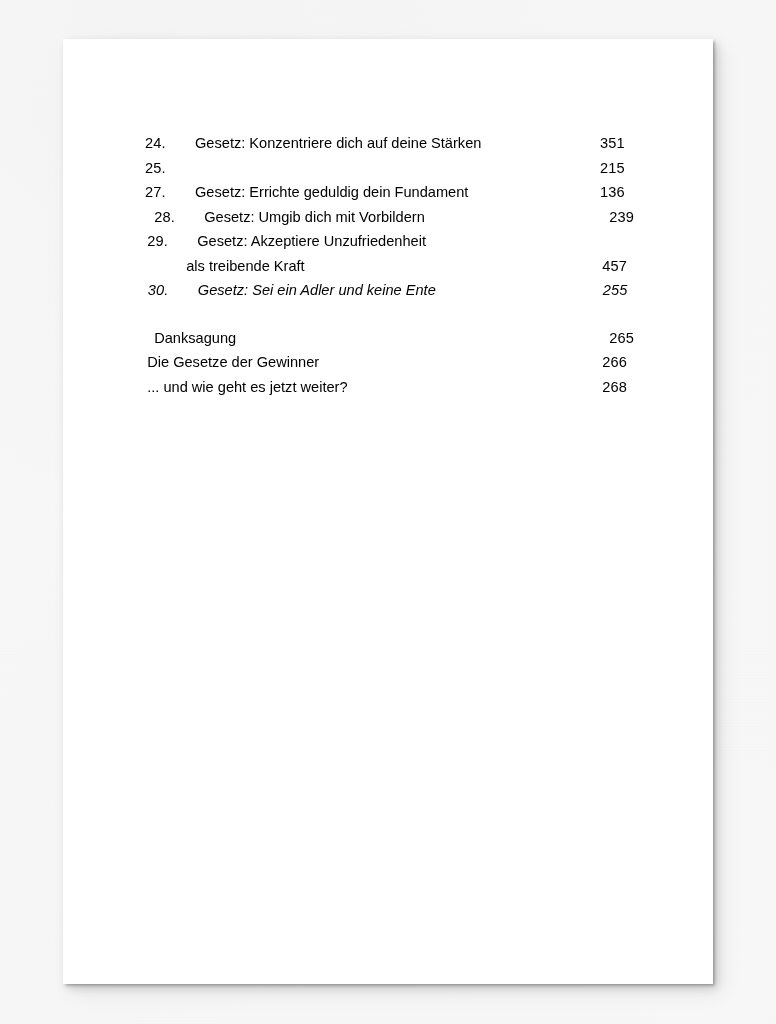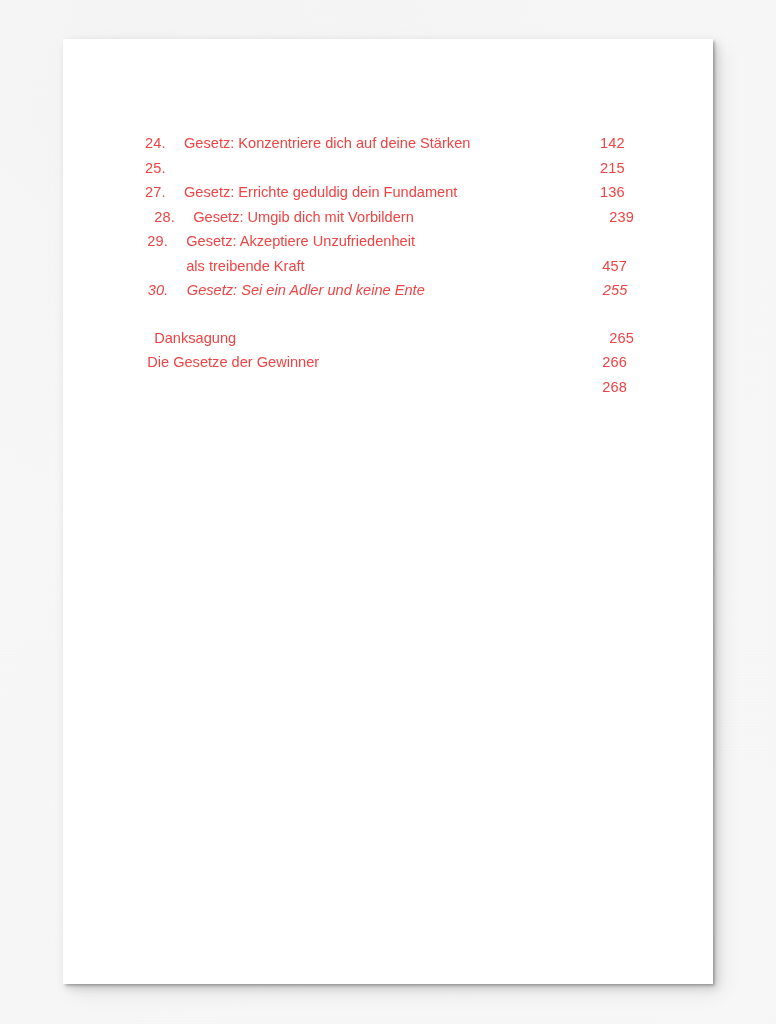--- a/index.html
+++ b/index.html
@@ -45,39 +45,39 @@
        4px 4px 9px rgba(0,0,0,0.16),
        9px 9px 20px rgba(0,0,0,0.07);
   }
 
   
   #toc {
     position: absolute;
     left: 82px;      
     top: 92px;       
     width: 500px;
-    color: #ef4444;
+    color: #000000;
   }
 
   .toc-row {
     position: relative;
     height: 24.5px;
     font-size: 14.6px;
     line-height: 24.5px;
     white-space: nowrap;
   }
   .toc-row .num {
     position: absolute;
     left: 0;
     top: 0;
     letter-spacing: .1px;
   }
   .toc-row .title {
     position: absolute;
-    left: 39px;
+    left: 50px;
     top: 0;
   }
   .toc-row .page {
     position: absolute;
     left: 455px;
     top: 0;
     letter-spacing: .1px;
   }
   
   .skew1 { transform: translateX(1.2px); margin-left: 8px; }
@@ -99,21 +99,21 @@
 
 <div id="backdrop"></div>
 
 <div id="page">
 
   <div id="toc">
 
     <div class="toc-row">
       <span class="num">24.</span>
       <span class="title">Gesetz: Konzentriere dich auf deine Stärken</span>
-      <span class="page">142</span>
+      <span class="page">351</span>
     </div>
 
     <div class="toc-row">
       <span class="num">25.</span>
       <span class="page">215</span>
     </div>
 
 
     <div class="toc-row">
       <span class="num">27.</span>
@@ -152,17 +152,18 @@
       <span class="title">Danksagung</span>
       <span class="page">265</span>
     </div>
 
     <div class="toc-row back-row skew2">
       <span class="title">Die Gesetze der Gewinner</span>
       <span class="page">266</span>
     </div>
 
     <div class="toc-row back-row skew2">
+      <span class="title">... und wie geht es jetzt weiter?</span>
       <span class="page">268</span>
     </div>
 
   </div>
 </div>
 
 </body></html>

